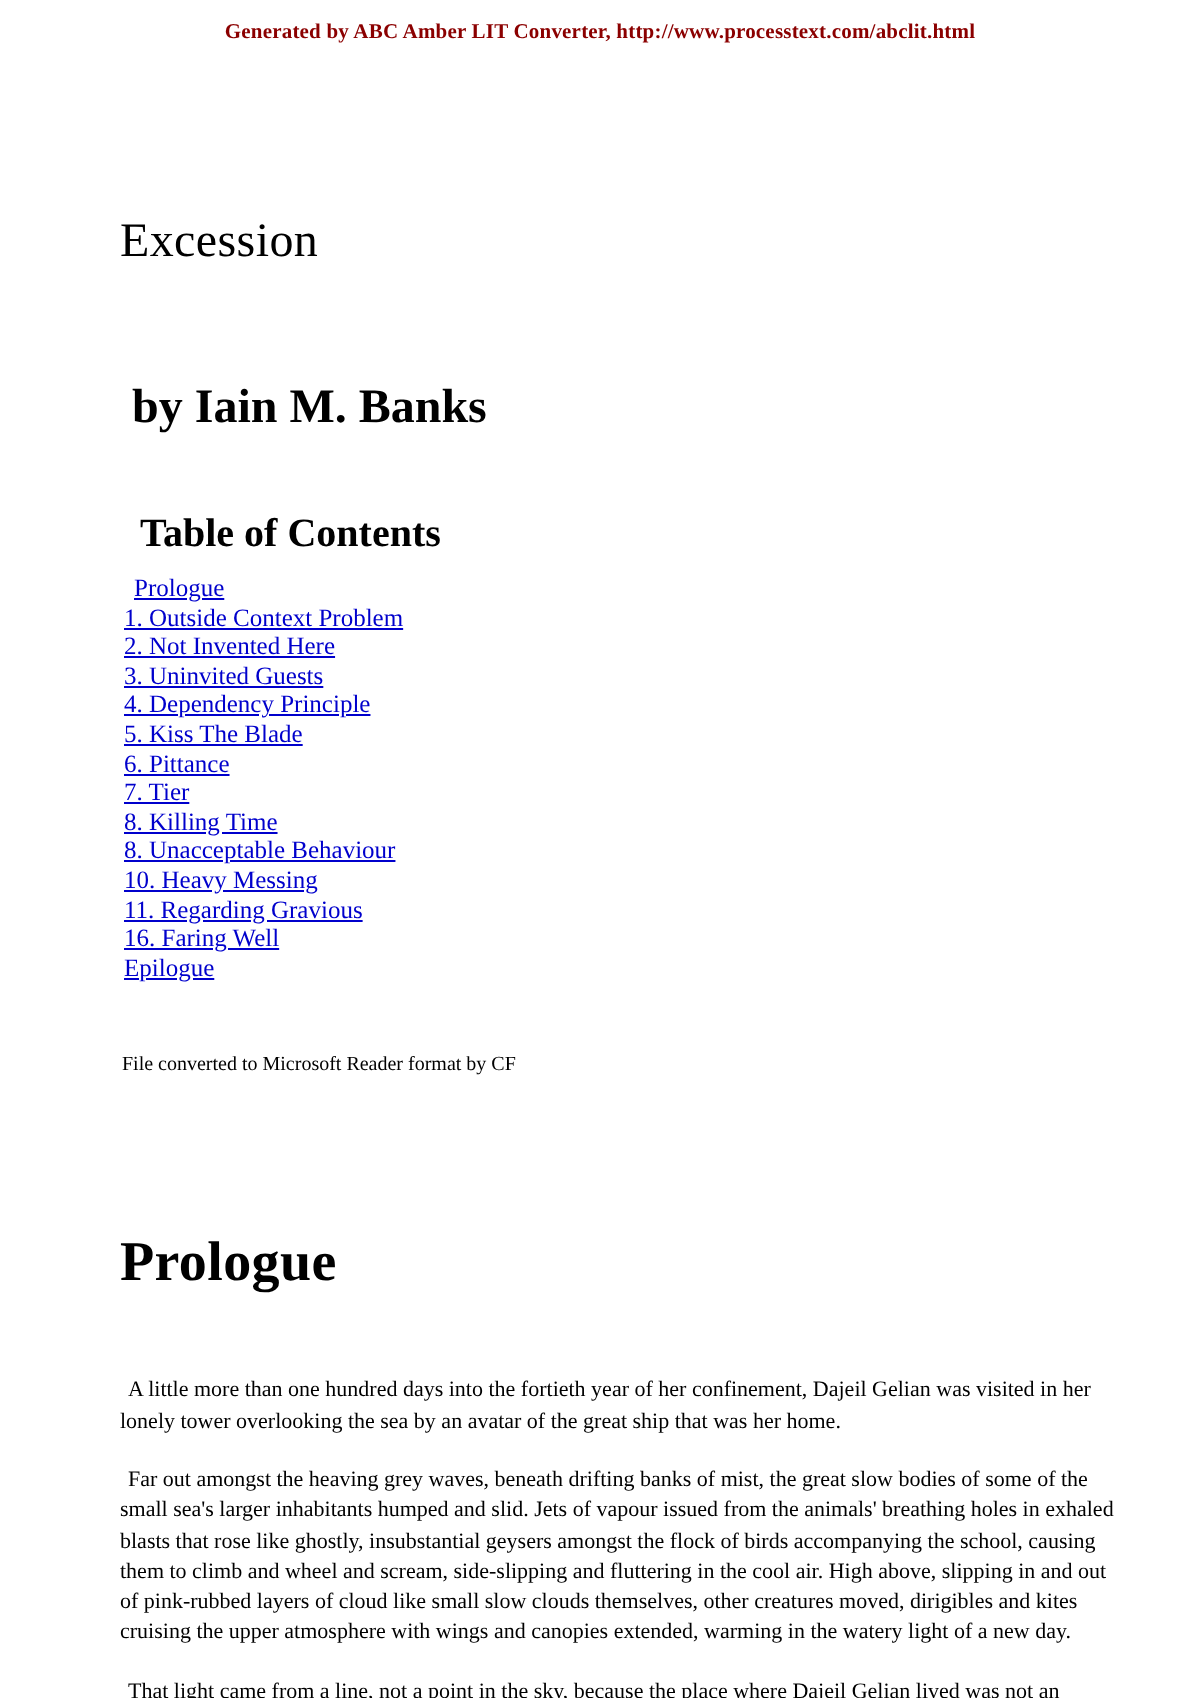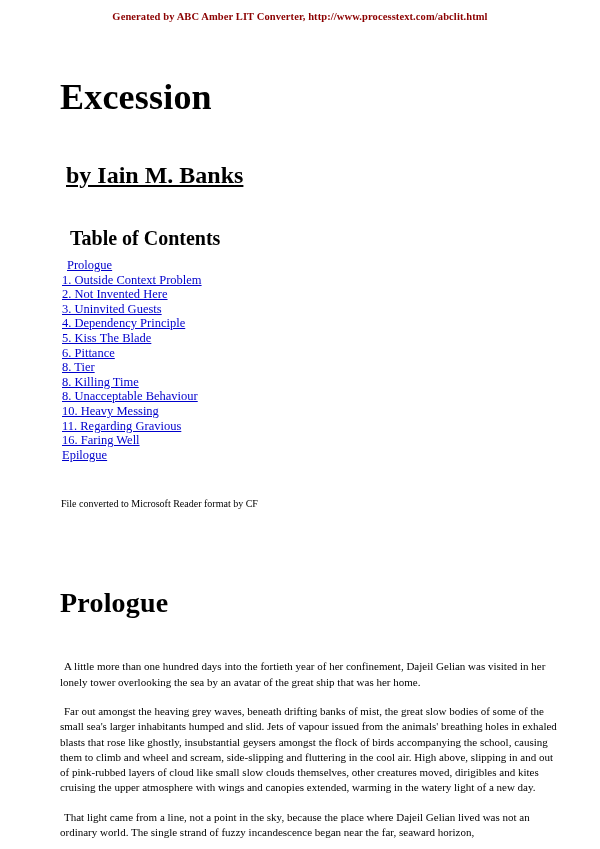--- a/index.html
+++ b/index.html
@@ -29,32 +29,31 @@
     font-weight: bold;
     font-size: 10.5px;
     padding-top: 11px;
     letter-spacing: 0.1px;
   }
   .content {
     padding-left: 60px;
     padding-right: 40px;
   }
   .book-title {
-    font-size: 36px;
-    font-weight: bold;
-    margin-top: 54px;
+    font-size: 24px;
+    font-weight: normal;
+    margin-top: 86px;
     margin-bottom: 0;
     letter-spacing: 0.2px;
   }
   .book-author {
     font-size: 24px;
     font-weight: bold;
-    margin-top: 44px;
+    margin-top: 56px;
     margin-left: 6px;
-    text-decoration: underline;
   }
   .toc-heading {
     font-size: 20px;
     font-weight: bold;
     margin-top: 38px;
     margin-left: 10px;
     margin-bottom: 8px;
   }
   .toc-list {
     list-style: none;
@@ -115,21 +114,21 @@
     <h3 class="toc-heading">Table of Contents</h3>
 
     <ul class="toc-list">
       <li class="indented"><span class="toc-link">Prologue</span></li>
       <li><span class="toc-link">1. Outside Context Problem</span></li>
       <li><span class="toc-link">2. Not Invented Here</span></li>
       <li><span class="toc-link">3. Uninvited Guests</span></li>
       <li><span class="toc-link">4. Dependency Principle</span></li>
       <li><span class="toc-link">5. Kiss The Blade</span></li>
       <li><span class="toc-link">6. Pittance</span></li>
-      <li><span class="toc-link">8. Tier</span></li>
+      <li><span class="toc-link">7. Tier</span></li>
       <li><span class="toc-link">8. Killing Time</span></li>
       <li><span class="toc-link">8. Unacceptable Behaviour</span></li>
       <li><span class="toc-link">10. Heavy Messing</span></li>
       <li><span class="toc-link">11. Regarding Gravious</span></li>
       <li><span class="toc-link">16. Faring Well</span></li>
       <li><span class="toc-link">Epilogue</span></li>
     </ul>
 
     <p class="note-line">File converted to Microsoft Reader format by CF</p>
 

